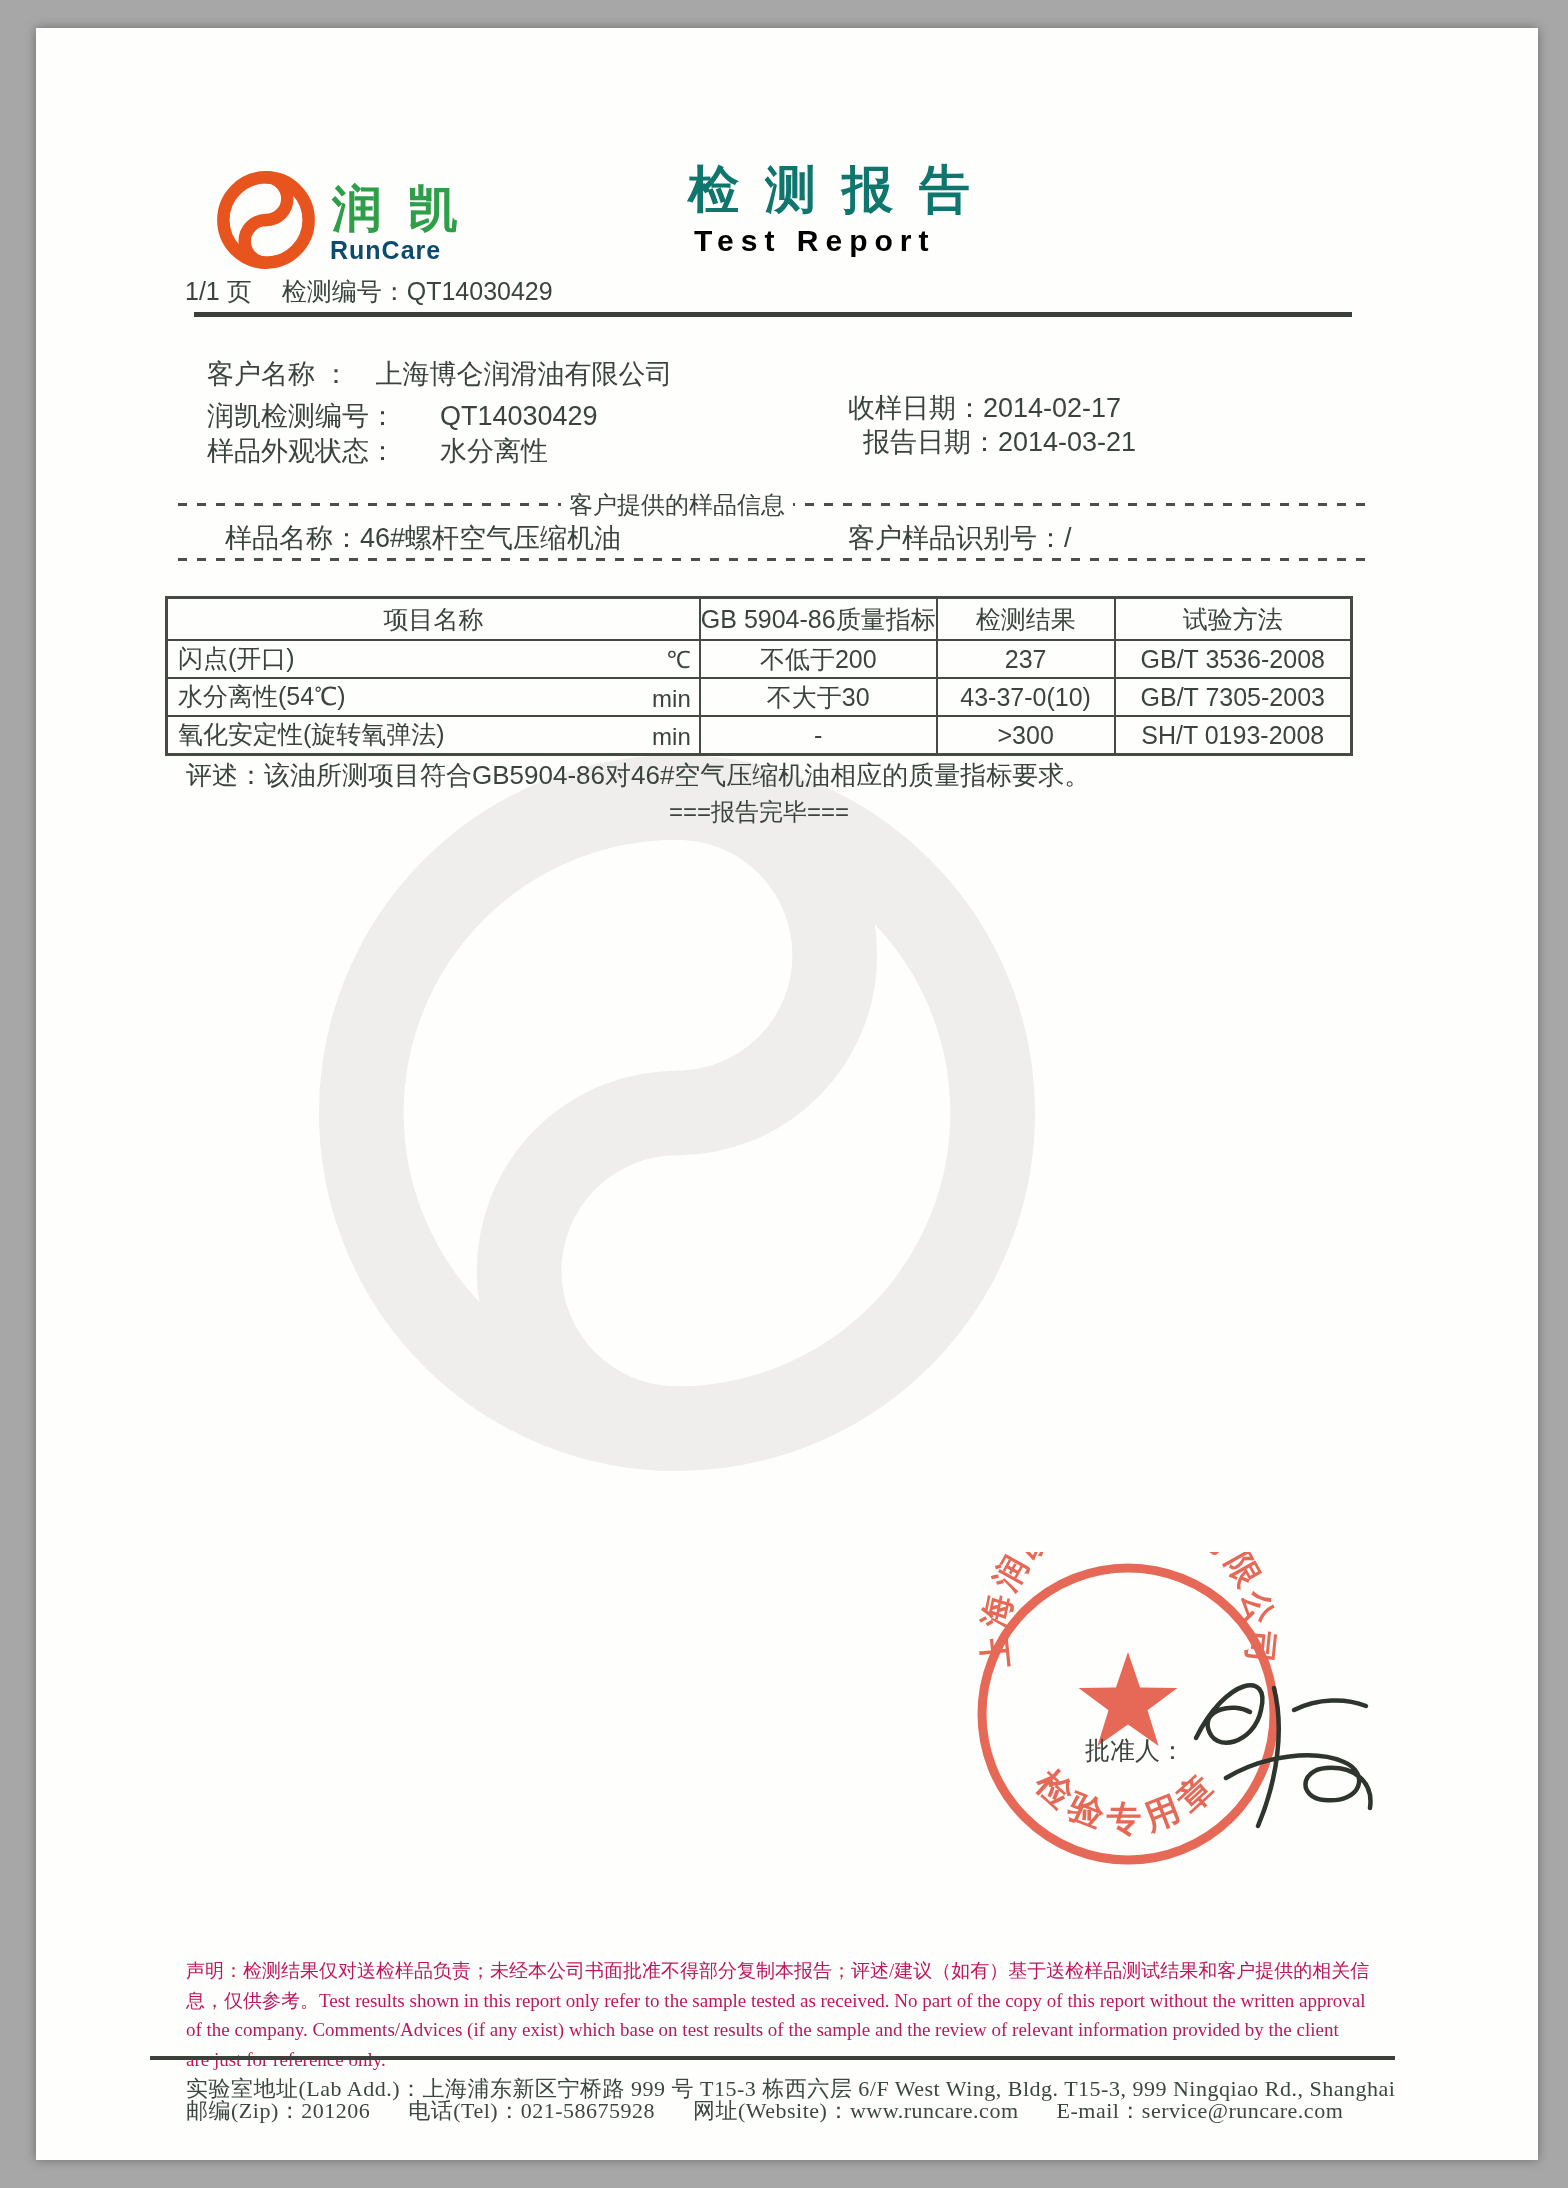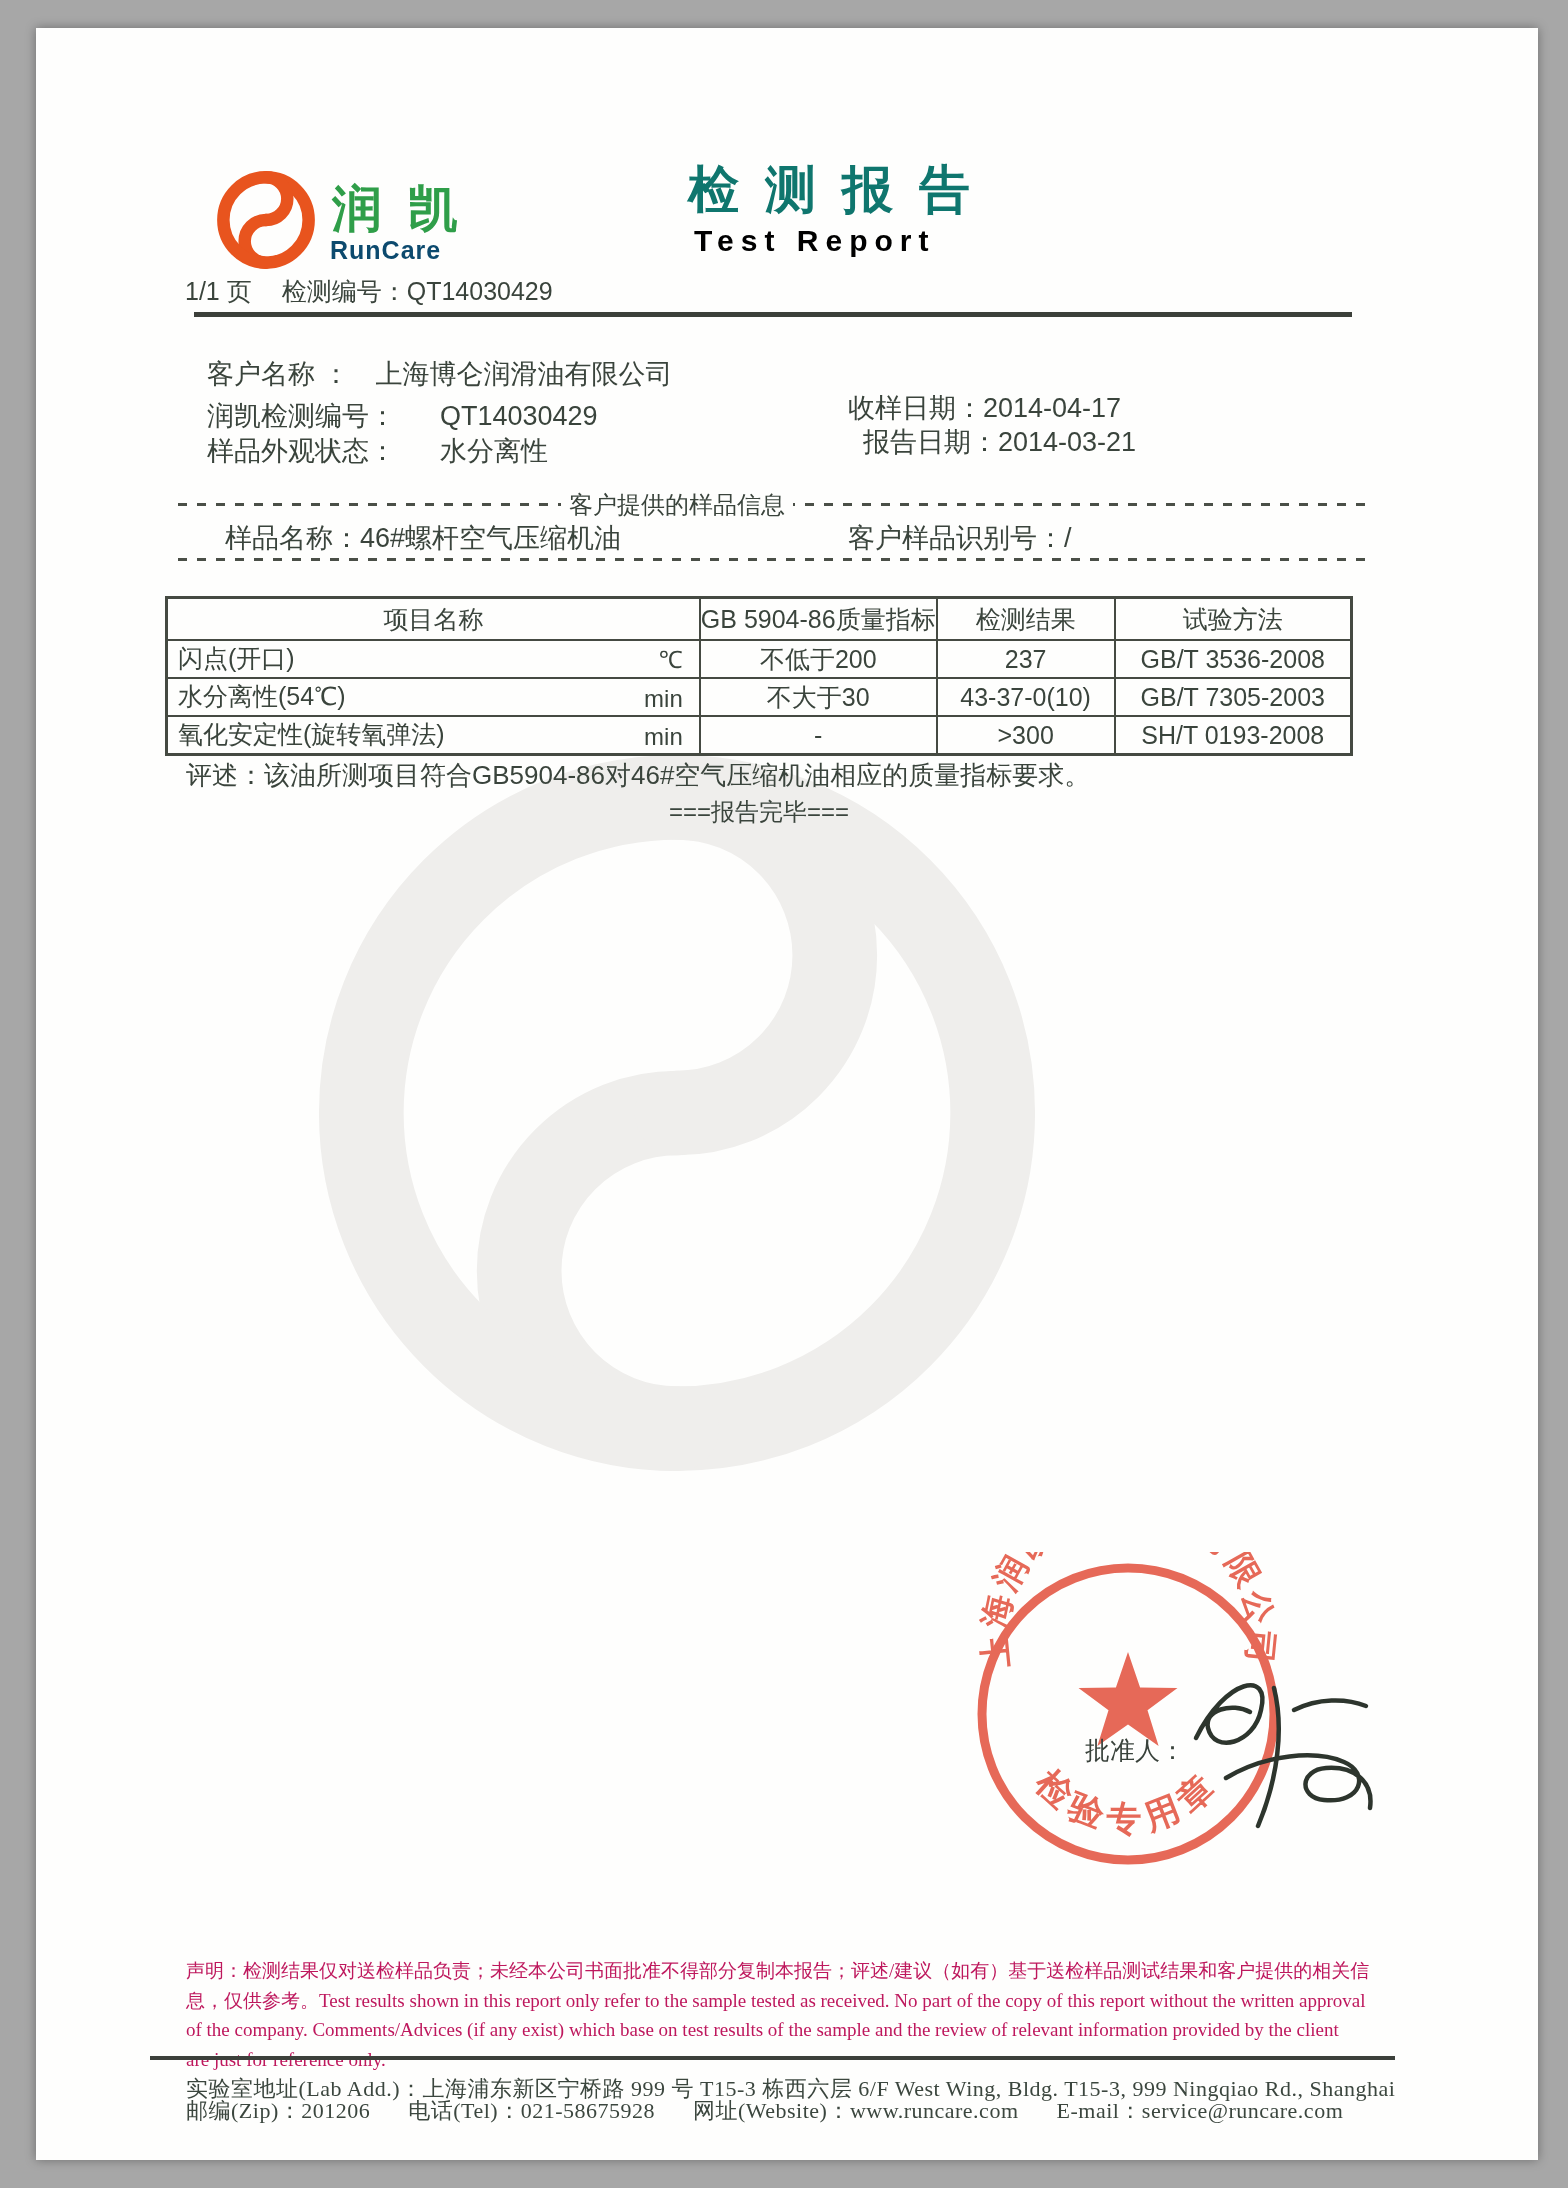--- a/index.html
+++ b/index.html
@@ -36,21 +36,21 @@
   
   table.results{border-collapse:collapse;width:1188px;table-layout:fixed;}
   table.results th,table.results td{
     border:2px solid #454a42;
     font-size:25px;font-weight:normal;
     text-align:center;vertical-align:middle;
     padding:0;height:36px;color:#3a443c;
   }
   table.results th{height:40px;}
   table.results{border:3px solid #454a42;}
-  .name-cell{display:flex;justify-content:space-between;align-items:flex-end;padding:0 16px 2px 10px;}
+  .name-cell{display:flex;justify-content:space-between;align-items:flex-end;padding:0 8px 2px 10px;}
   .name-cell .unit{font-size:24px;}
   .comment{font-size:26px;white-space:nowrap;}
   .endmark{font-size:24px;text-align:center;}
   
   .disc{font-family:"Liberation Serif",serif;font-size:19px;line-height:29.5px;color:#be185d;white-space:nowrap;}
   .foot{font-family:"Liberation Serif",serif;font-size:22px;letter-spacing:.5px;color:#3b463e;white-space:nowrap;}
   .foot-row{display:flex;gap:38px;}
   .approver{font-size:25px;color:#39423b;white-space:nowrap;}
 </style>
 </head>
@@ -82,21 +82,21 @@
   <div class="abs info" style="left:171px;top:328px;">
     <span>客户名称 ：</span><span class="val">上海博仑润滑油有限公司</span>
   </div>
   <div class="abs info" style="left:171px;top:370px;">
     <span>润凯检测编号：</span><span class="val2">QT14030429</span>
   </div>
   <div class="abs info" style="left:171px;top:405px;">
     <span>样品外观状态：</span><span class="val2">水分离性</span>
   </div>
   <div class="abs info" style="left:812px;top:362px;">
-    <span>收样日期：</span><span>2014-04-17</span>
+    <span>收样日期：</span><span>2014-02-17</span>
   </div>
   <div class="abs info" style="left:827px;top:396px;">
     <span>报告日期：</span><span>2014-03-21</span>
   </div>
 
   <div class="abs dash" style="left:142px;top:475px;width:1192px;"></div>
   <div class="abs dash-label" style="left:525px;top:461px;">客户提供的样品信息</div>
   <div class="abs info" style="left:189px;top:492px;">
     <span>样品名称：</span><span>46#螺杆空气压缩机油</span>
   </div>

